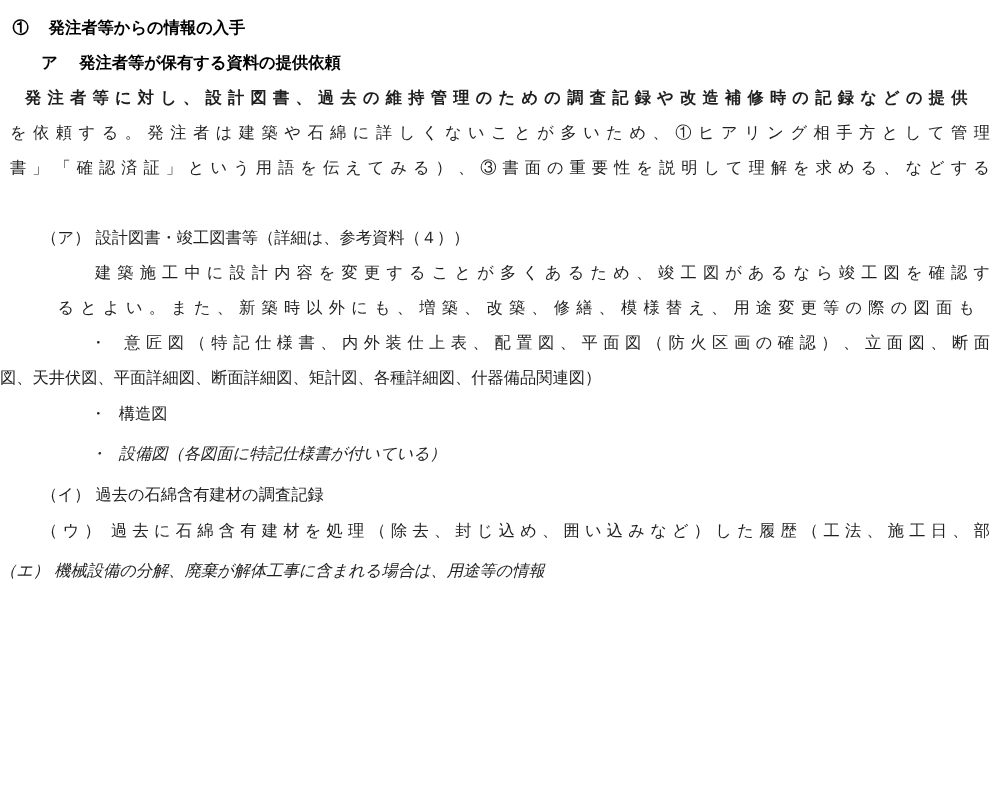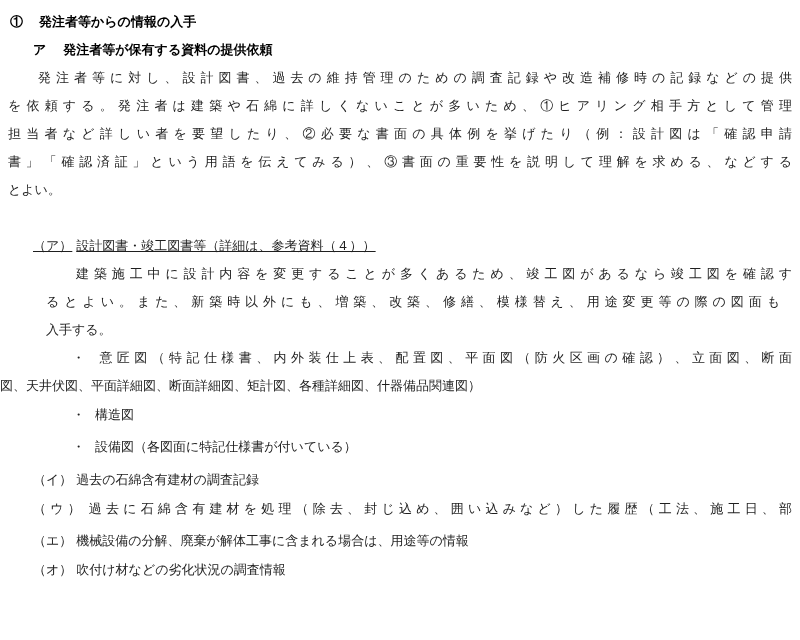--- a/index.html
+++ b/index.html
@@ -23,29 +23,29 @@
     font-weight: bold;
     color: #000000;
     height: 28px;
   }
   .h1 { margin-left: 10px; }
   .h1 .marker { margin-right: 16px; }
   .h2 { margin-left: 33px; }
   .h2 .marker { margin-right: 17px; }
 
   .ml8  { margin-left: 8px;  width: 784px; }
-  .ml38 { margin-left: 38px; width: 754px; }
+  .ml38 { margin-left: 20px; width: 754px; font-weight: bold; }
   .ml58 { margin-left: 46px; width: 734px; }
   .ml76 { margin-left: 76px; width: 716px; }
   .ml72 { margin-left: 72px; width: 720px; }
   .ml90 { width: 702px; }
 
   .gap-above { margin-top: 28px; }
   .mt2 { margin-top: 2px; font-family: Liberation Mono, monospace; }
-  .mt3 { margin-top: 3px; }
+  .mt3 { margin-top: 3px; font-style: italic; }
   .mt5 { margin-top: 5px; }
   .mt1 { margin-top: 1px; }
 
   .item-marker { margin-right: 4px; }
   .bullet-marker { margin-right: 10px; }
 </style>
 </head>
 <body>
 
 <div class="page">
@@ -53,32 +53,29 @@
   <div class="h1">
     <span class="marker">①</span><span>発注者等からの情報の入手</span>
   </div>
 
   <div class="h2">
     <span class="marker">ア</span><span>発注者等が保有する資料の提供依頼</span>
   </div>
 
   <div class="ln ml38 just">発注者等に対し、設計図書、過去の維持管理のための調査記録や改造補修時の記録などの提供</div>
   <div class="ln ml8 just">を依頼する。発注者は建築や石綿に詳しくないことが多いため、①ヒアリング相手方として管理</div>
-  <div class="ln ml8 just">担当者など詳しい者を要望したり、②必要な書面の具体例を挙げたり（例：設計図は「確認申請</div>
   <div class="ln ml8 just">書」「確認済証」という用語を伝えてみる）、③書面の重要性を説明して理解を求める、などする</div>
-  <div class="ln ml8">とよい。</div>
 
 
-  <div class="ln gap-above" style="margin-left:33px;text-decoration:underline;">
+  <div class="ln gap-above" style="margin-left:33px;">
     <span class="item-marker">（ア）</span><span>設計図書・竣工図書等（詳細は、参考資料（４））</span>
   </div>
 
   <div class="ln ml76 just">建築施工中に設計内容を変更することが多くあるため、竣工図があるなら竣工図を確認す</div>
   <div class="ln ml58 just">るとよい。また、新築時以外にも、増築、改築、修繕、模様替え、用途変更等の際の図面も</div>
-  <div class="ln ml58">入手する。</div>
 
   <div class="ln ml72 just">
     <span class="bullet-marker">・</span><span>意匠図（特記仕様書、内外装仕上表、配置図、平面図（防火区画の確認）、立面図、断面</span>
   </div>
   <div class="ln ml90">図、天井伏図、平面詳細図、断面詳細図、矩計図、各種詳細図、什器備品関連図）</div>
 
   <div class="ln ml72 mt2">
     <span class="bullet-marker">・</span><span>構造図</span>
   </div>
 
@@ -87,21 +84,18 @@
   </div>
 
   <div class="ln mt5" style="margin-left:33px;">
     <span class="item-marker">（イ）</span><span>過去の石綿含有建材の調査記録</span>
   </div>
 
   <div class="ln just mt2" style="margin-left:33px; width:759px;">
     <span class="item-marker">（ウ）</span><span>過去に石綿含有建材を処理（除去、封じ込め、囲い込みなど）した履歴（工法、施工日、部</span>
   </div>
 
-  <div class="ln mt3" style="margin-left:33px;">
+  <div class="ln mt3" style="">
     <span class="item-marker">（エ）</span><span>機械設備の分解、廃棄が解体工事に含まれる場合は、用途等の情報</span>
   </div>
 
-  <div class="ln mt1" style="margin-left:33px;">
-    <span class="item-marker">（オ）</span><span>吹付け材などの劣化状況の調査情報</span>
-  </div>
 
 </div>
 
 </body></html>

